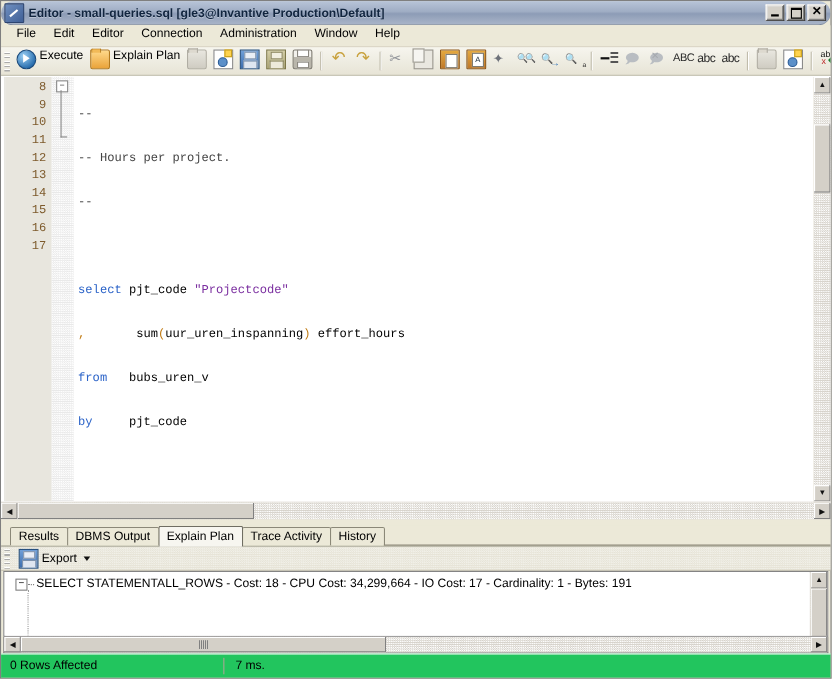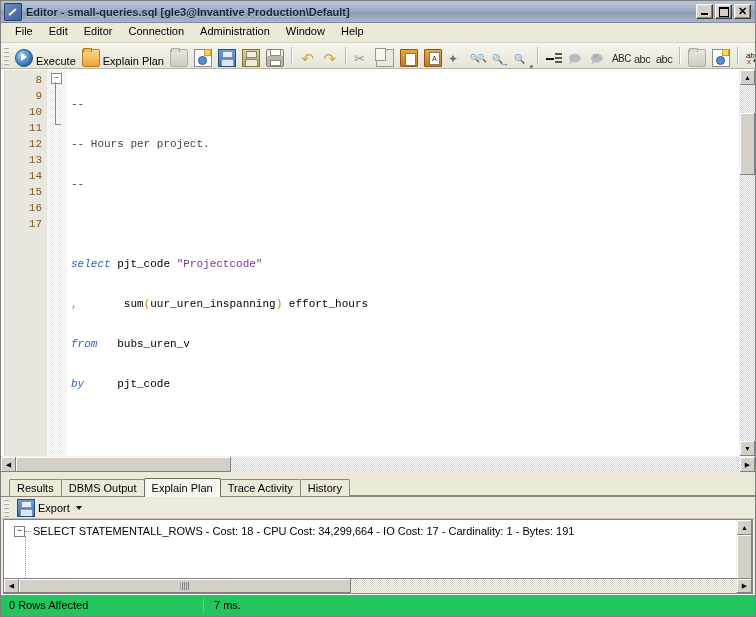--- a/index.html
+++ b/index.html
@@ -15,21 +15,21 @@
     border:1px solid #7f7f7f;
     background:#ece9d8;
     display:flex;flex-direction:column;
   }
 
   
   .titlebar{
     height:22px;flex:0 0 22px;
     background:linear-gradient(to bottom,#b8c4d8 0%,#9fadc4 45%,#8d9cb6 55%,#a8b4c8 100%);
     border-bottom:1px solid #7d8aa0;
-    display:flex;align-items:center;padding:0 2px 0 3px;box-sizing:border-box;
+    display:flex;align-items:center;padding:0 2px 0 3px;box-sizing:border-box;border-radius:11px;
   }
   .title-icon{
     width:16px;height:16px;flex:0 0 16px;margin-right:4px;
     background:linear-gradient(135deg,#6f8fc0,#3f5f96);
     border:1px solid #2c4470;border-radius:1px;
     position:relative;overflow:hidden;
   }
   .title-icon:after{
     content:"";position:absolute;left:3px;top:7px;width:9px;height:2px;
     background:#fff;transform:rotate(-40deg);box-shadow:2px -3px 0 -1px #ffe9a0;
@@ -68,21 +68,21 @@
   
   .toolbar{
     height:26px;flex:0 0 26px;display:flex;align-items:center;
     background:linear-gradient(to bottom,#f6f5ee,#e7e4d6);
     border-bottom:1px solid #b9b5a4;
     padding-left:2px;box-sizing:border-box;white-space:nowrap;overflow:hidden;
   }
   .grip{width:5px;height:18px;margin:0 3px 0 1px;flex:0 0 5px;
     background:repeating-linear-gradient(to bottom,#fff 0 1px,#aaa 1px 2px,transparent 2px 4px);}
   .tb-btn{
-    display:inline-flex;align-items:flex-end;height:22px;padding:0 3px;
+    display:inline-flex;align-items:flex-start;height:22px;padding:0 3px;
     font-size:11px;color:#000;gap:3px;flex:0 0 auto;
   }
   .tb-sep{width:1px;height:17px;background:#c0bcab;margin:0 4px;border-right:1px solid #fff;flex:0 0 1px;}
   .ico{width:16px;height:16px;flex:0 0 16px;position:relative;display:inline-block;}
 
   
   .ico-execute{background:radial-gradient(circle at 35% 32%,#9fd2f5,#2a6faf 72%);border-radius:50%;border:1px solid #1d4c7d;}
   .ico-execute:after{content:"";position:absolute;left:5px;top:3px;border-left:6px solid #fff;border-top:4px solid transparent;border-bottom:4px solid transparent;}
   .ico-folder-o{background:linear-gradient(to bottom,#ffd98a,#eaa33a);border:1px solid #b47a1c;border-radius:1px 2px 2px 2px;}
   .ico-folder-o:before{content:"";position:absolute;left:0;top:-2px;width:7px;height:3px;background:#f2ba58;border:1px solid #b47a1c;border-bottom:none;border-radius:1px 1px 0 0;}
@@ -155,21 +155,21 @@
     position:absolute;left:4px;top:3px;width:9px;height:9px;background:#fff;border:1px solid #888;
     font-size:8px;line-height:7px;text-align:center;color:#333;
   }
   .fold-line{position:absolute;left:8px;top:12px;width:1px;height:43px;background:#888;}
   .fold-line:after{content:"";position:absolute;left:0;bottom:0;width:6px;height:1px;background:#888;}
   .code{
     flex:1 1 auto;font-family:"Liberation Mono",monospace;font-size:11px;
     padding-top:2px;padding-left:4px;white-space:pre;color:#000;overflow:hidden;
   }
   .ln{height:16px;line-height:16px;}
-  .kw{color:#2b63c8;font-style:italic;}
+  .kw{color:#2b63c8;}
   .str{color:#7b2fa0;}
   .cmt{color:#444;}
   .pun{color:#c07a12;}
   .hscroll{
     height:15px;flex:0 0 15px;background:#d4d0c8;display:flex;align-items:stretch;
     border-top:1px solid #f2f0ea;
   }
   .sb-arrow{
     width:15px;flex:0 0 15px;background:#d4d0c8;
     box-shadow:inset -1px -1px 0 #808080, inset 1px 1px 0 #fff;

